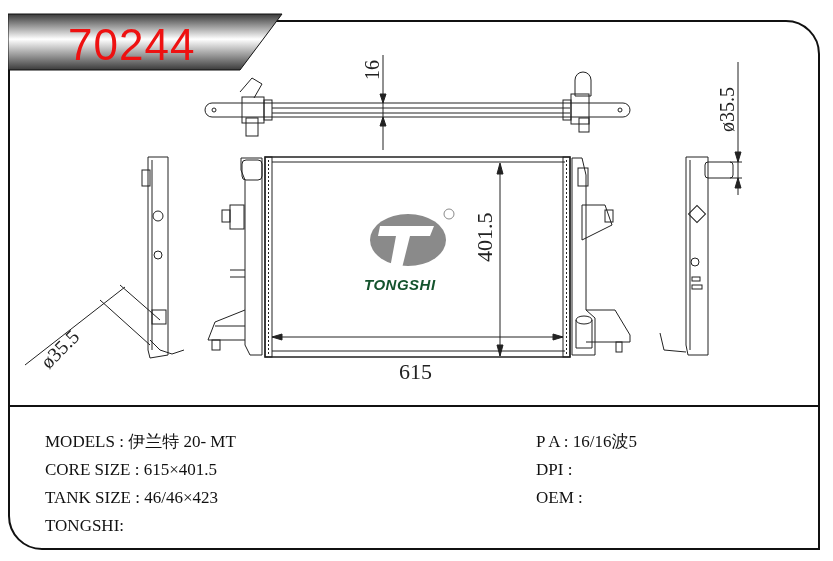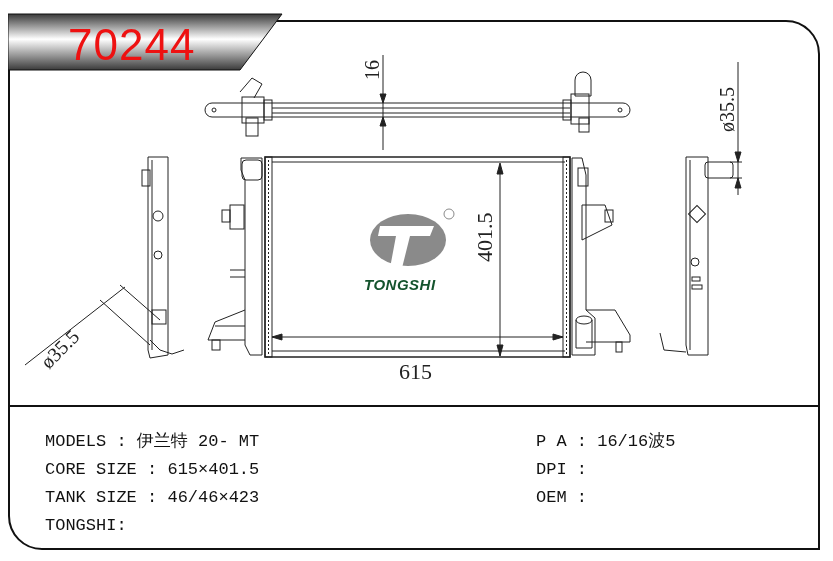--- a/index.html
+++ b/index.html
@@ -28,21 +28,21 @@
   }
   .dim {
     position: absolute; font-family: "Liberation Serif", serif; color: #222; font-size: 22px; line-height: 22px;
   }
   .dim-615 { left: 399px; top: 317px; margin-top: 44px; }
   .dim-4015 { left: 474px; top: 262px; transform: rotate(-90deg); transform-origin: left top; }
   .dim-16 { left: 361px; top: 80px; transform: rotate(-90deg); transform-origin: left top; font-size: 20px; }
   .dim-355r { left: 716px; top: 132px; transform: rotate(-90deg); transform-origin: left top; font-size: 20px; }
   .dim-355l { left: 36px; top: 357px; transform: rotate(-45deg); transform-origin: left top; font-size: 20px; }
 
-  .specs { position: absolute; top: 428px; font-family: Liberation Mono, monospace; font-size: 17px; color: #111; line-height: 28px; }
+  .specs { position: absolute; top: 428px; font-family: Liberation Serif, serif; font-size: 17px; color: #111; line-height: 28px; }
   .specs.left { left: 45px; }
   .specs.right { left: 536px; }
   .specs .row { white-space: pre; height: 28px; }
 </style>
 </head>
 <body>
 
 <div class="frame"></div>
 <div class="divider"></div>
 

